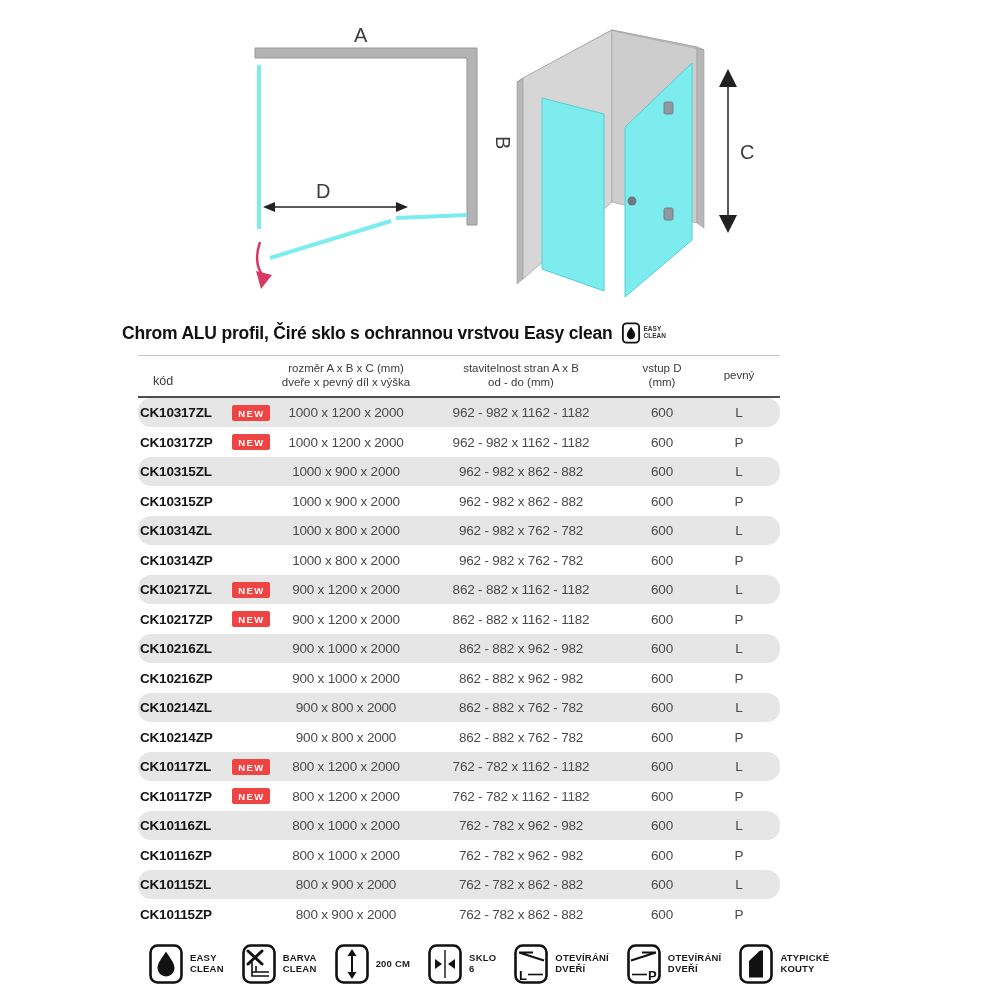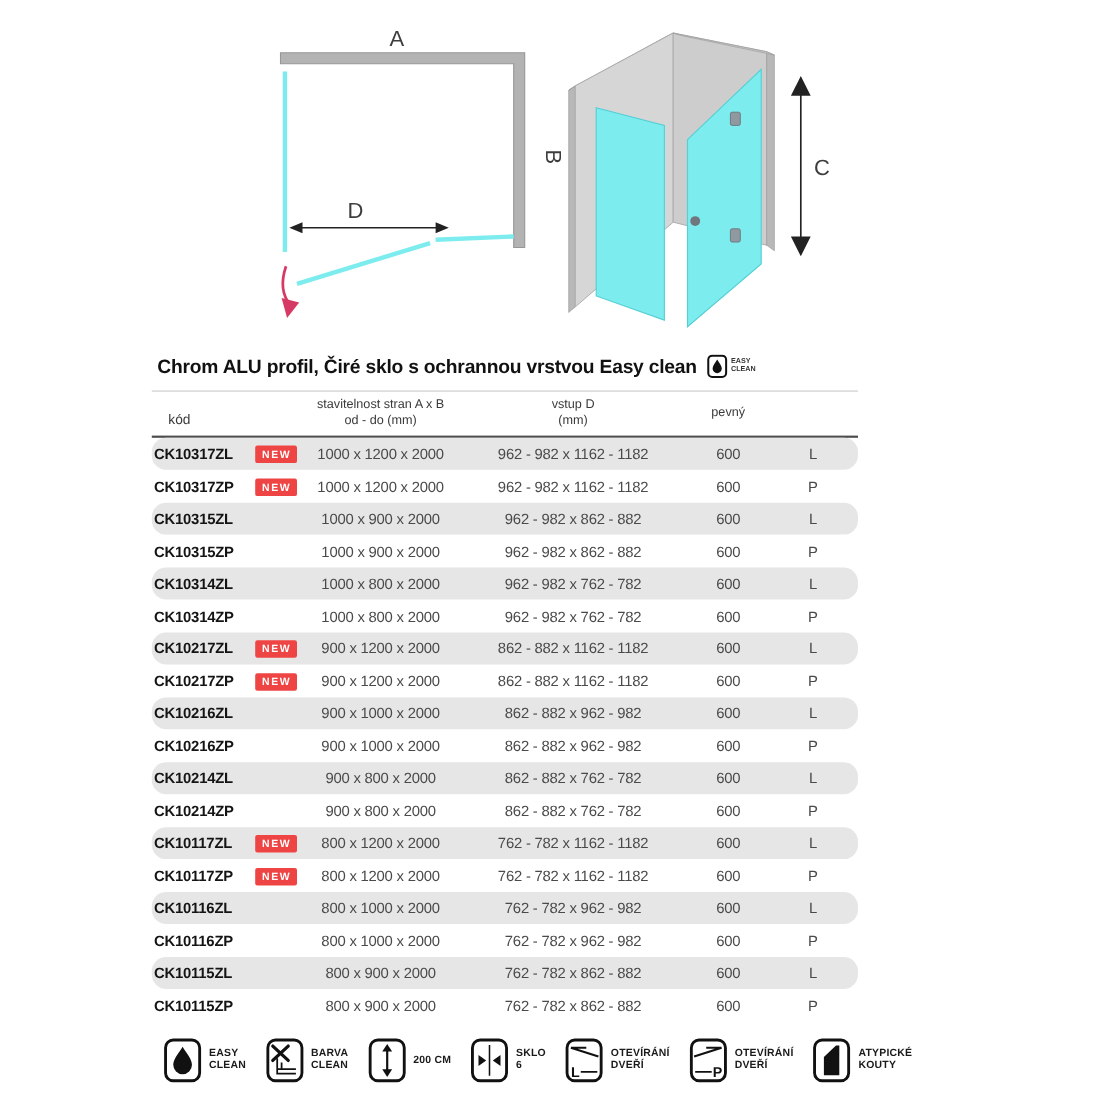--- a/index.html
+++ b/index.html
@@ -5,21 +5,21 @@
   * { margin:0; padding:0; box-sizing:border-box; }
   html,body { width:1000px; height:1000px; background:#ffffff;
     font-family:"Liberation Sans", sans-serif; color:#1a1a1a; overflow:hidden; }
 
   
   #plan-svg { position:absolute; left:230px; top:8px; }
   #iso-svg  { position:absolute; left:500px; top:8px; }
   .dim-label { font-family:"Liberation Sans",sans-serif; font-size:20px; fill:#3d3d3d; }
 
   
-  .title-row { position:absolute; left:143px; top:322px; display:flex; align-items:center; gap:8px; }
+  .title-row { position:absolute; left:122px; top:322px; display:flex; align-items:center; gap:8px; }
   .title-row h1 { font-size:17.5px; font-weight:700; color:#111; letter-spacing:-0.2px; }
   .ec-badge { display:inline-flex; align-items:center; gap:3px; }
   .ec-badge .ec-text { font-size:6.5px; line-height:1.05; color:#333; font-weight:700; }
 
   
   .table { position:absolute; left:138px; top:355px; width:642px; }
   .grid-row { display:grid; grid-template-columns:88px 50px 140px 210px 72px 82px; align-items:center; }
   .thead { border-top:1px solid #c9c9c9; border-bottom:2px solid #4d4d4d; padding:5px 0 6px; }
   .thead .hc { font-size:11.5px; line-height:1.25; color:#3a3a3a; text-align:center; }
   .thead .hc.left { text-align:left; padding-left:2px; font-size:12.5px; align-self:end;margin-left:13px; }
@@ -84,20 +84,23 @@
       <span>EASY</span><br><span>CLEAN</span>
     </span>
   </span>
 </div>
 
 <div class="table">
   <div class="grid-row thead">
     <div class="hc left">kód</div>
     <div class="hc"></div>
     <div class="hc">
+      <span>rozměr A x B x C (mm)</span><br><span>dveře x pevný díl x výška</span>
+    </div>
+    <div class="hc">
       <span>stavitelnost stran A x B</span><br><span>od - do (mm)</span>
     </div>
     <div class="hc">
       <span>vstup D</span><br><span>(mm)</span>
     </div>
     <div class="hc">pevný</div>
   </div>
   <div id="rows">
   <div class="grid-row trow">
     <div class="cell code">CK10317ZL</div>

